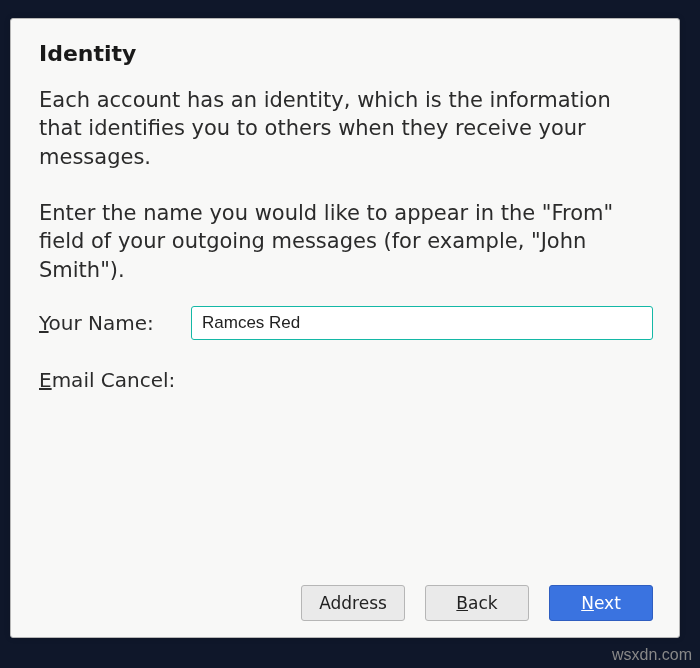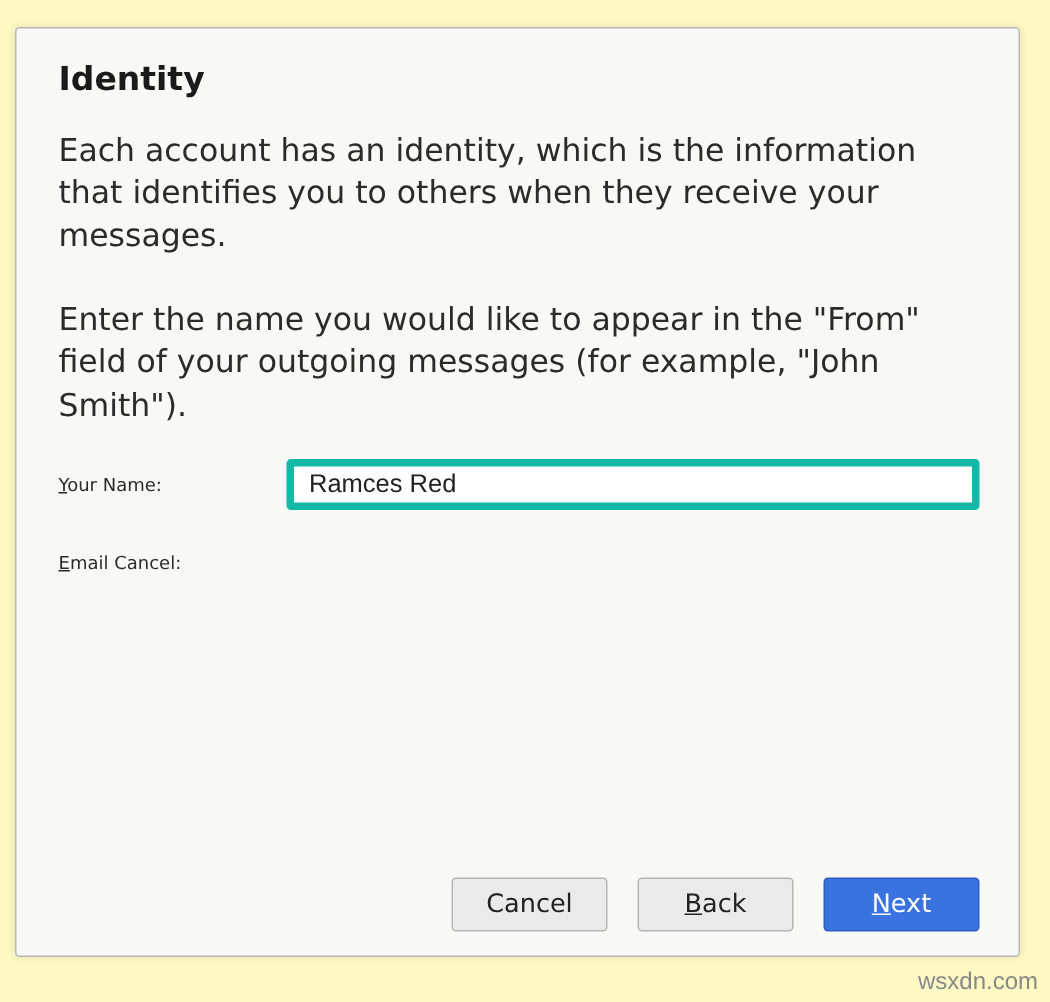--- a/index.html
+++ b/index.html
@@ -7,21 +7,21 @@
       margin: 0; padding: 0;
       width: 700px; height: 668px;
       font-family: "DejaVu Sans", "Liberation Sans", Arial, sans-serif;
       font-size: 16px;
       color: #222;
       background: #fff;
     }
     .stage {
       width: 700px; height: 668px;
       position: relative;
-      background: #fef9c3;
+      background: #0f172a;
     }
     .dialog {
       position: absolute;
       left: 10px; top: 18px;
       width: 670px; height: 620px;
       background: #f8f8f7;
       border: 1px solid #b7b7b7;
       border-radius: 3px;
       box-shadow: 0 0 6px rgba(0,0,0,0.12);
       display: flex;
@@ -42,30 +42,30 @@
     }
     .para + .form-row { margin-top: -6px; }
     .form-row {
       display: flex;
       align-items: center;
       gap: 12px;
       margin-bottom: 28px;
     }
     .label {
       width: 140px;
-      font-size: 12px;
+      font-size: 20px;
       color: #2b2b2b;
       flex: 0 0 auto;
     }
     .label .ul { text-decoration: underline; }
     .input {
       flex: 1 1 auto;
       height: 34px;
       background: #fff;
-      border: 5px solid #14b8a6;
+      border: 1px solid #14b8a6;
       border-radius: 3px;
       padding: 4px 10px;
       font-size: 17px;
       color: #222;
       outline: none;
     }
     .spacer { flex: 1 1 auto; }
     .button-bar {
       display: flex;
       justify-content: flex-end;
@@ -120,21 +120,21 @@
 
 
     <div class="form-row">
       <div class="label"><span class="ul">E</span><span>mail Cancel:</span></div>
     </div>
 
     <div class="spacer"></div>
 
     <div class="button-bar">
       <div class="btn">
-        <span>Cancel</span>
+        <span>Address</span>
       </div>
       <div class="btn">
         <span class="ul">B</span>
           <span>ack</span>
       </div>
       <div class="btn btn-primary">
         <span class="ul">N</span>
           <span>ext</span>
       </div>
     </div>

